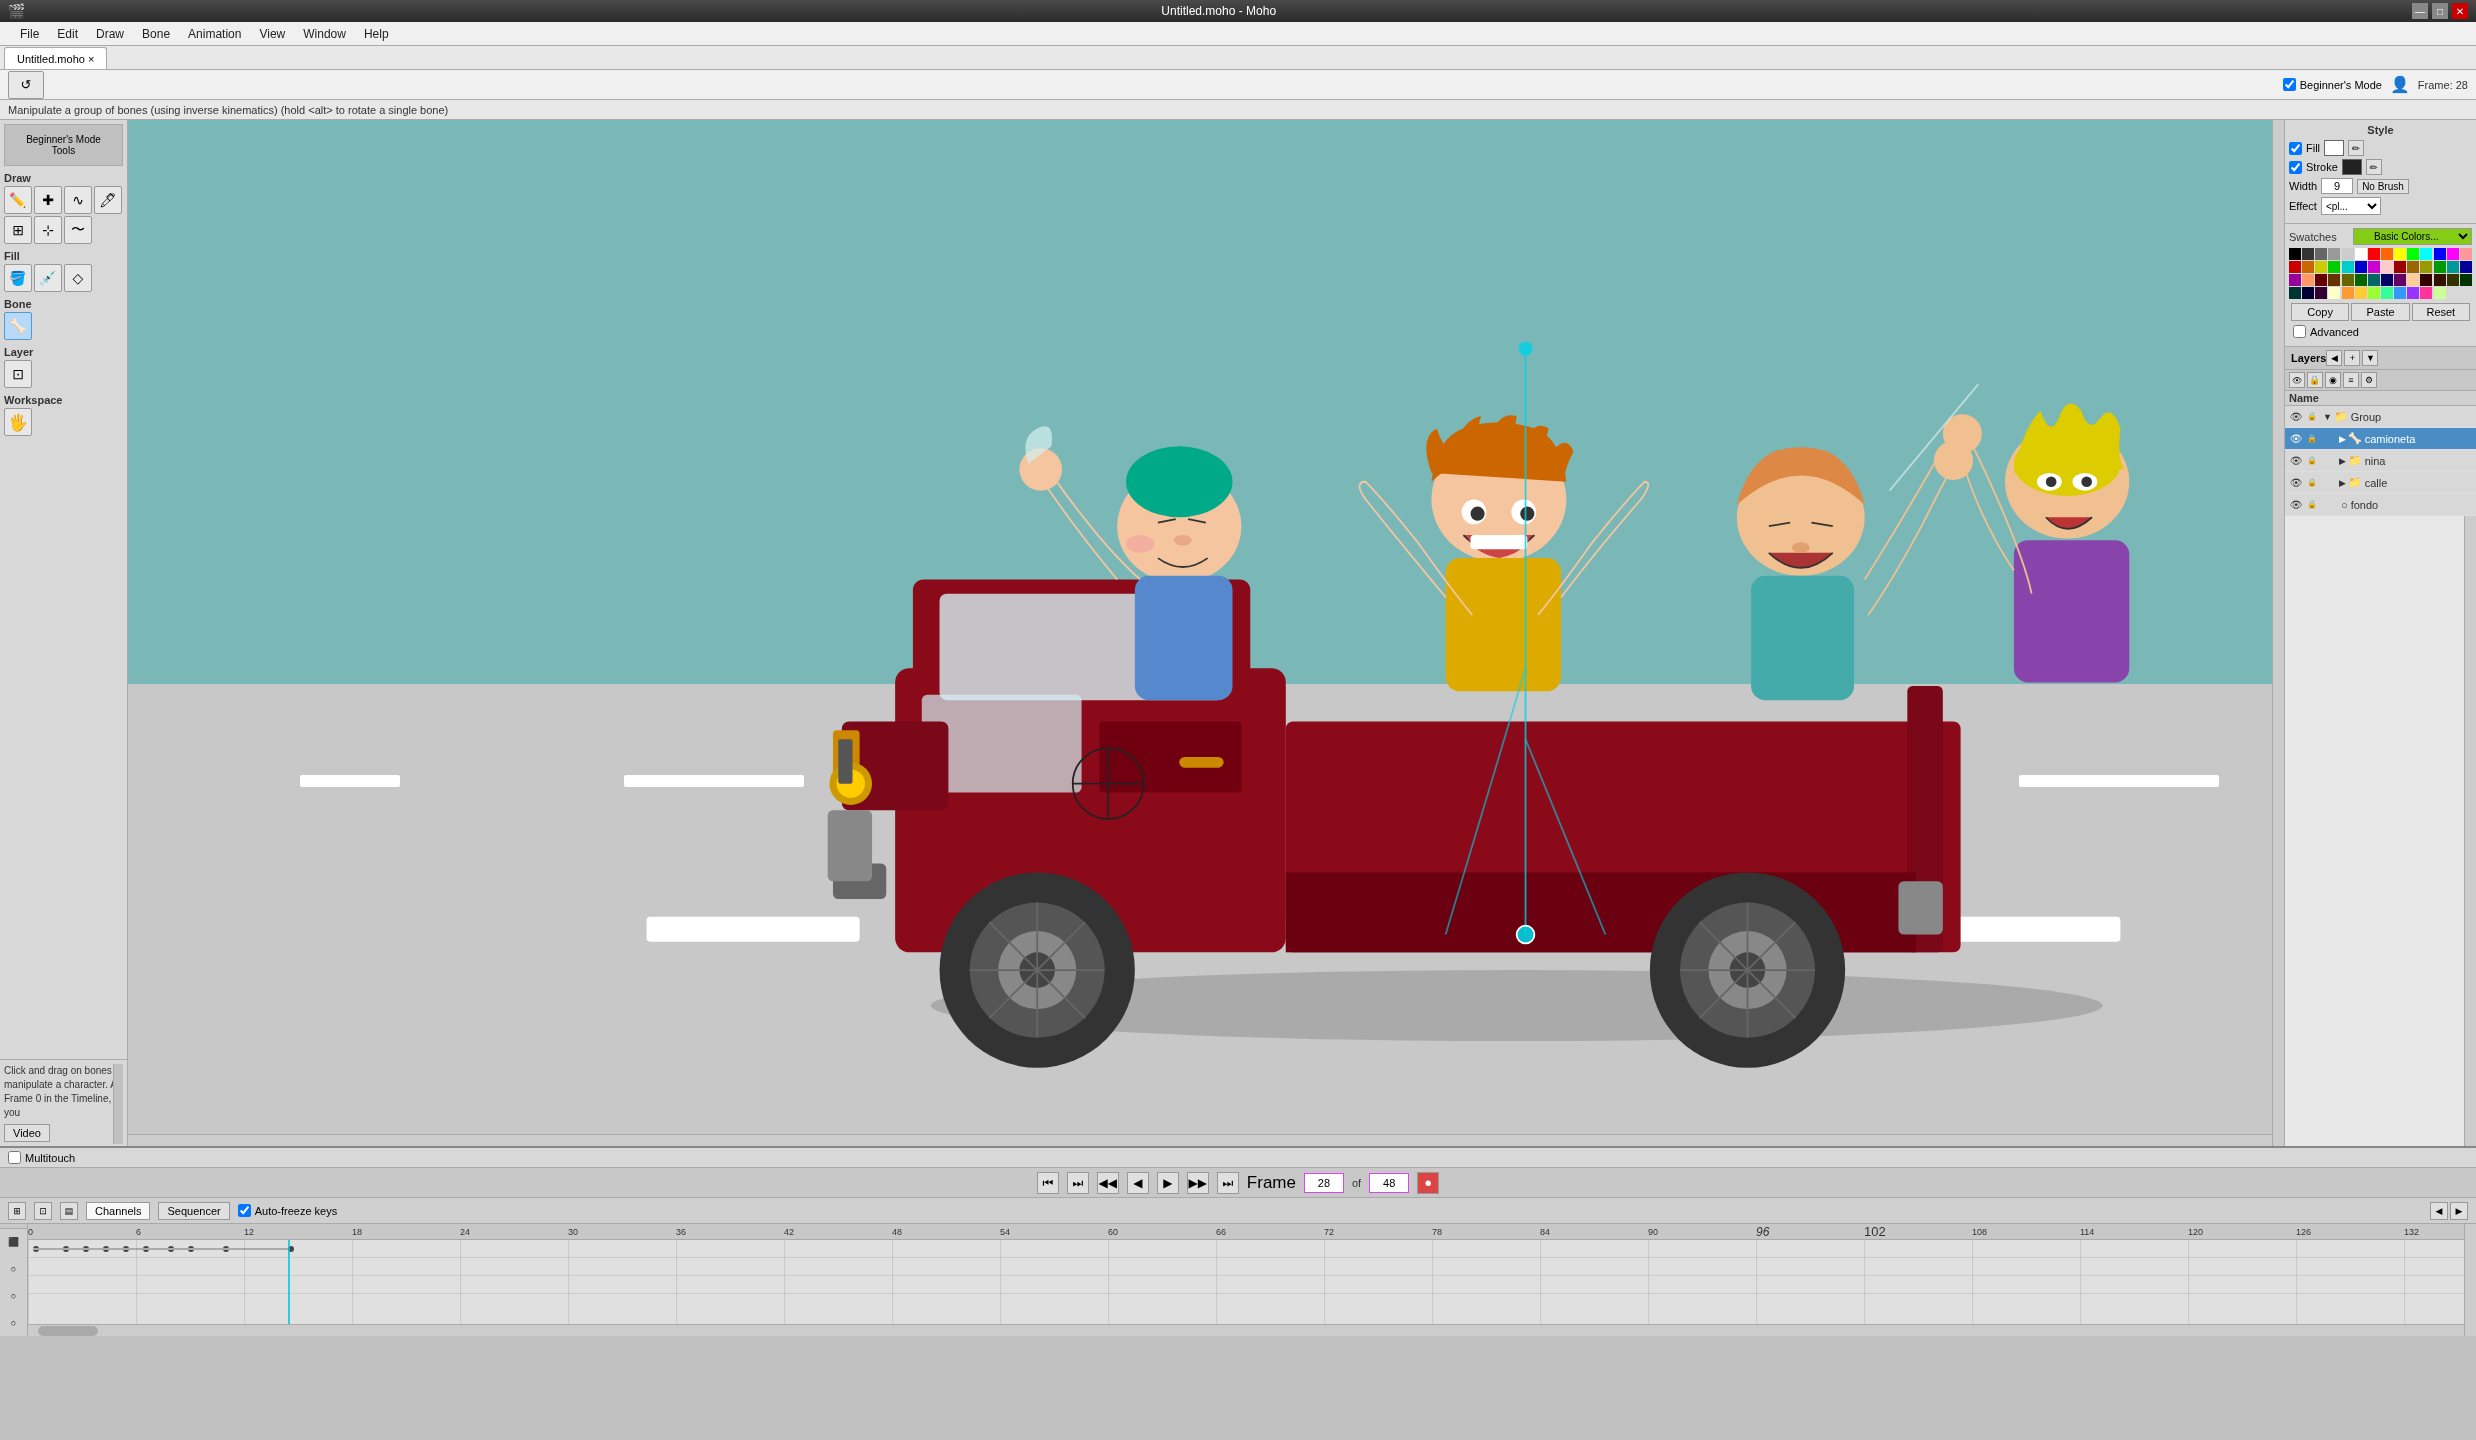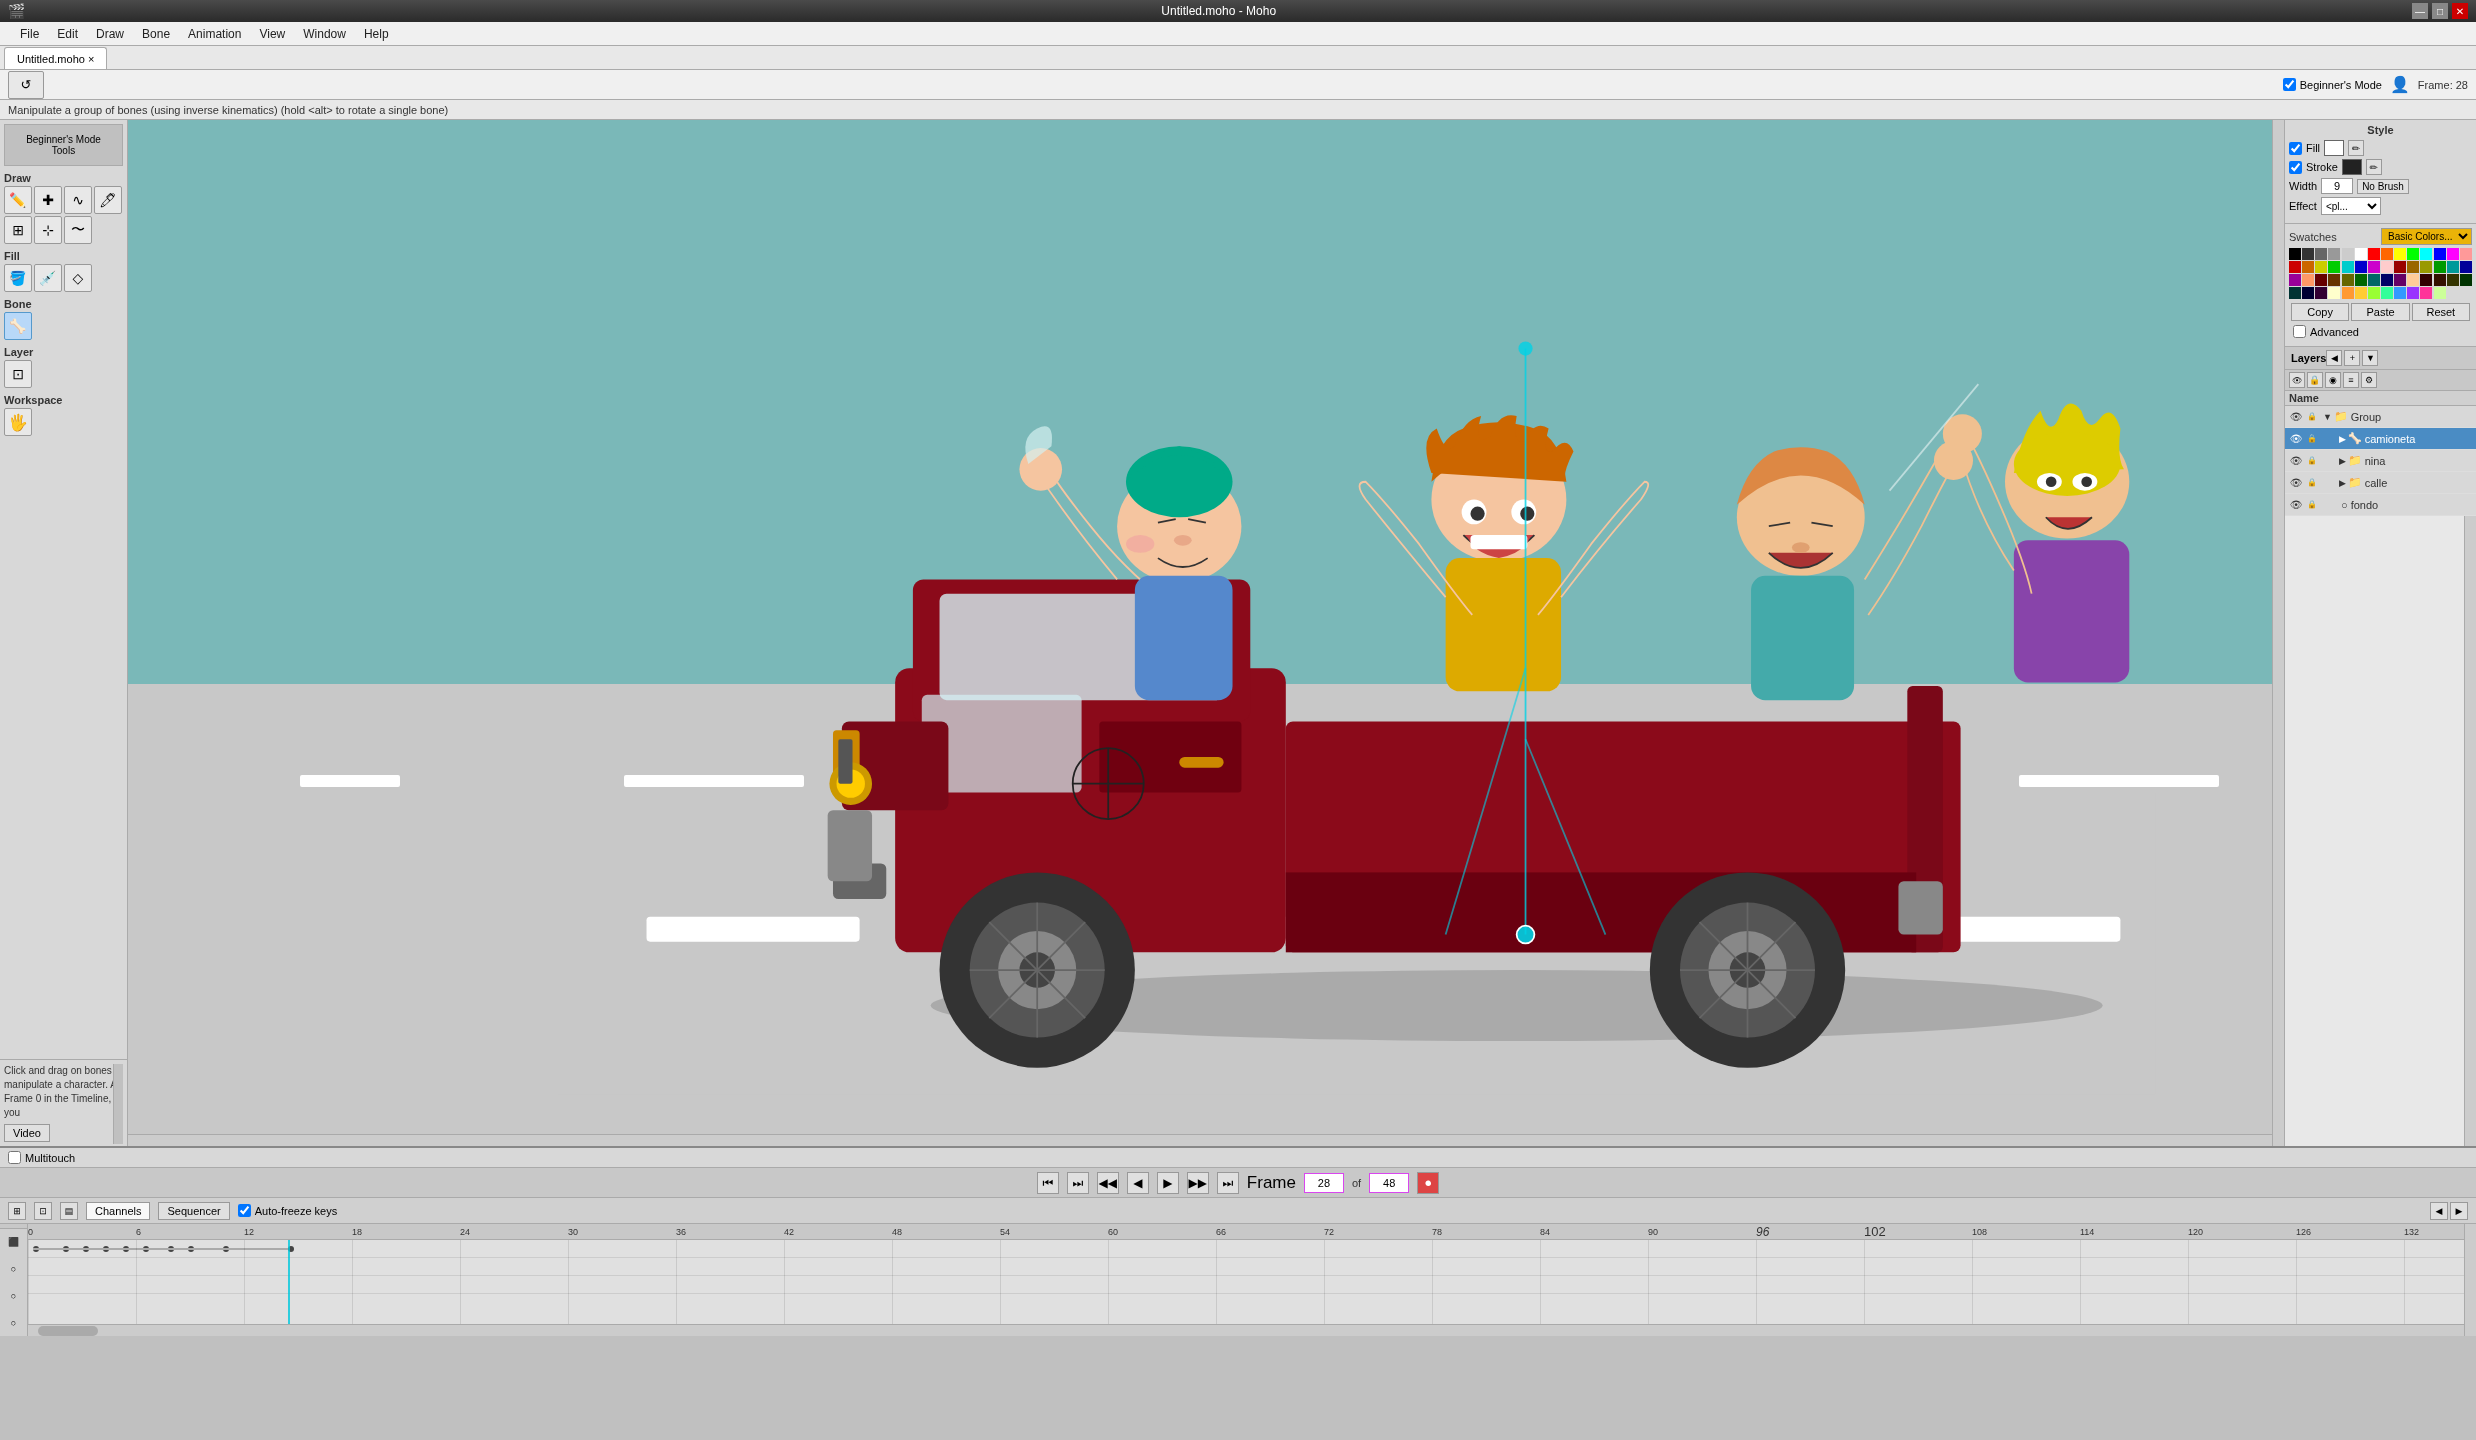--- a/index.html
+++ b/index.html
@@ -144,21 +144,21 @@
 
     
     #swatches-panel {
       padding: 4px; border-bottom: 1px solid #aaa;
     }
     .swatches-header {
       display: flex; align-items: center; justify-content: space-between; margin-bottom: 3px;
     }
     .swatches-label { font-size: 11px; color: #333; }
     .swatches-dropdown {
-      font-size: 10px; border: 1px solid #999; background: #eab308; padding: 1px 2px;
+      font-size: 10px; border: 1px solid #999; background: #84cc16; padding: 1px 16px;
     }
     .swatches-grid {
       display: grid; grid-template-columns: repeat(14, 1fr); gap: 1px;
     }
     .swatch-cell {
       width: 12px; height: 12px; cursor: pointer; border: none;
     }
 
     .style-actions {
       display: flex; gap: 2px; margin-top: 4px; padding: 0 2px;

